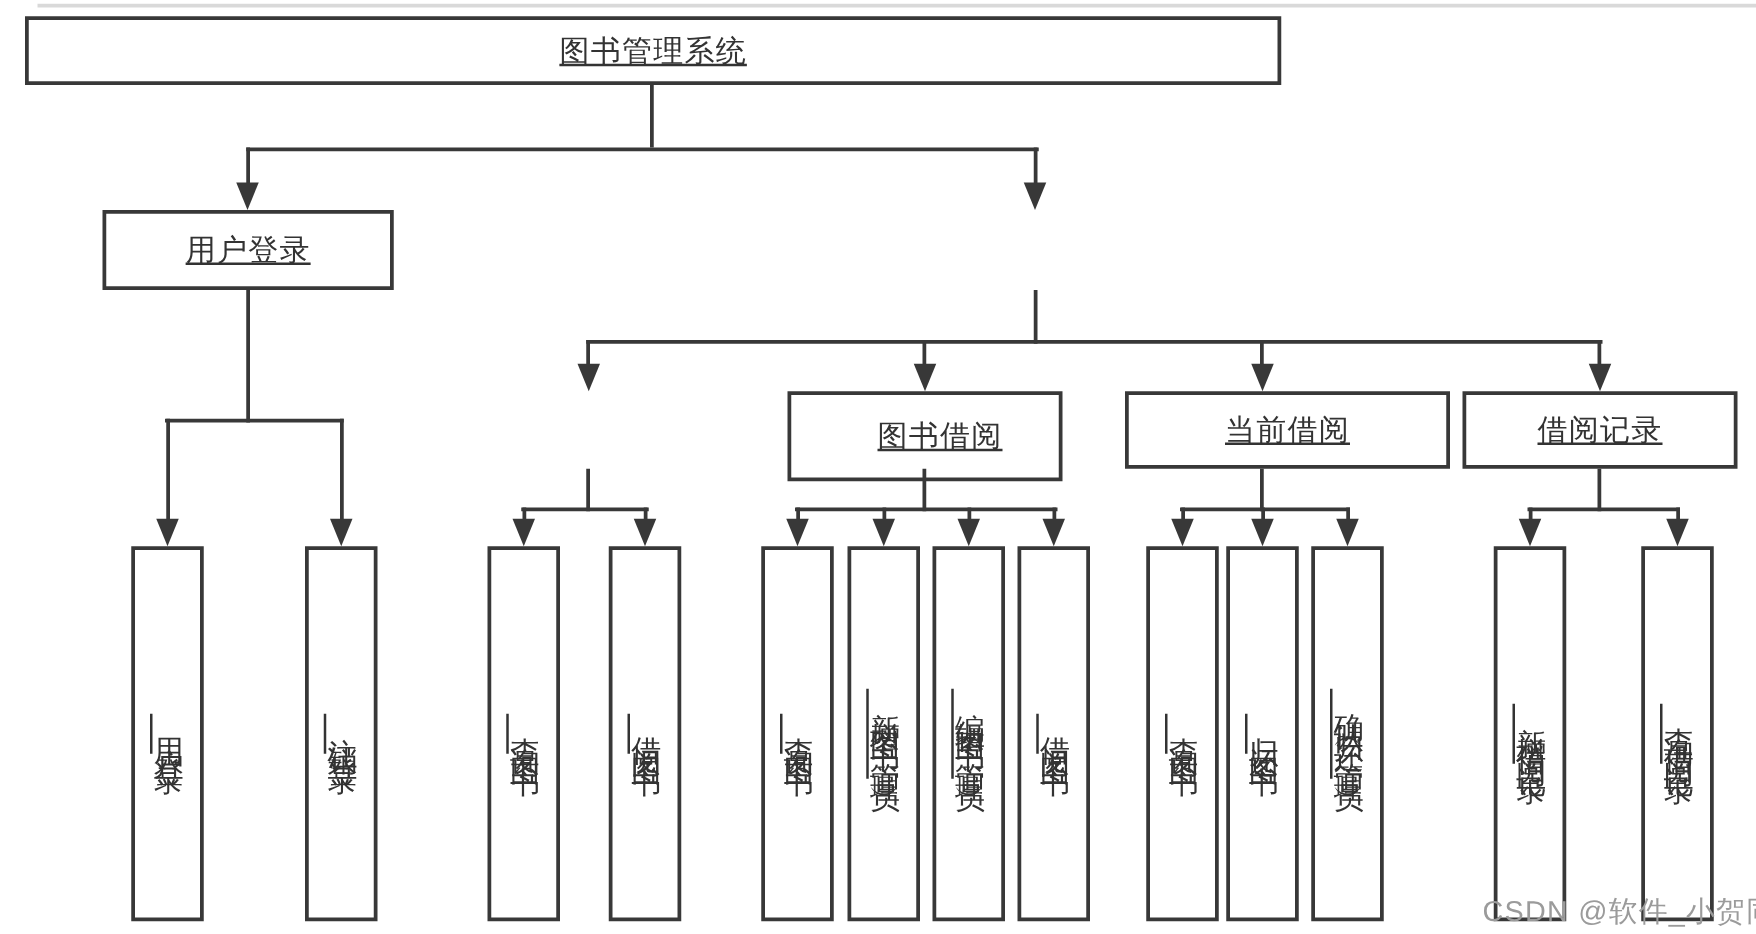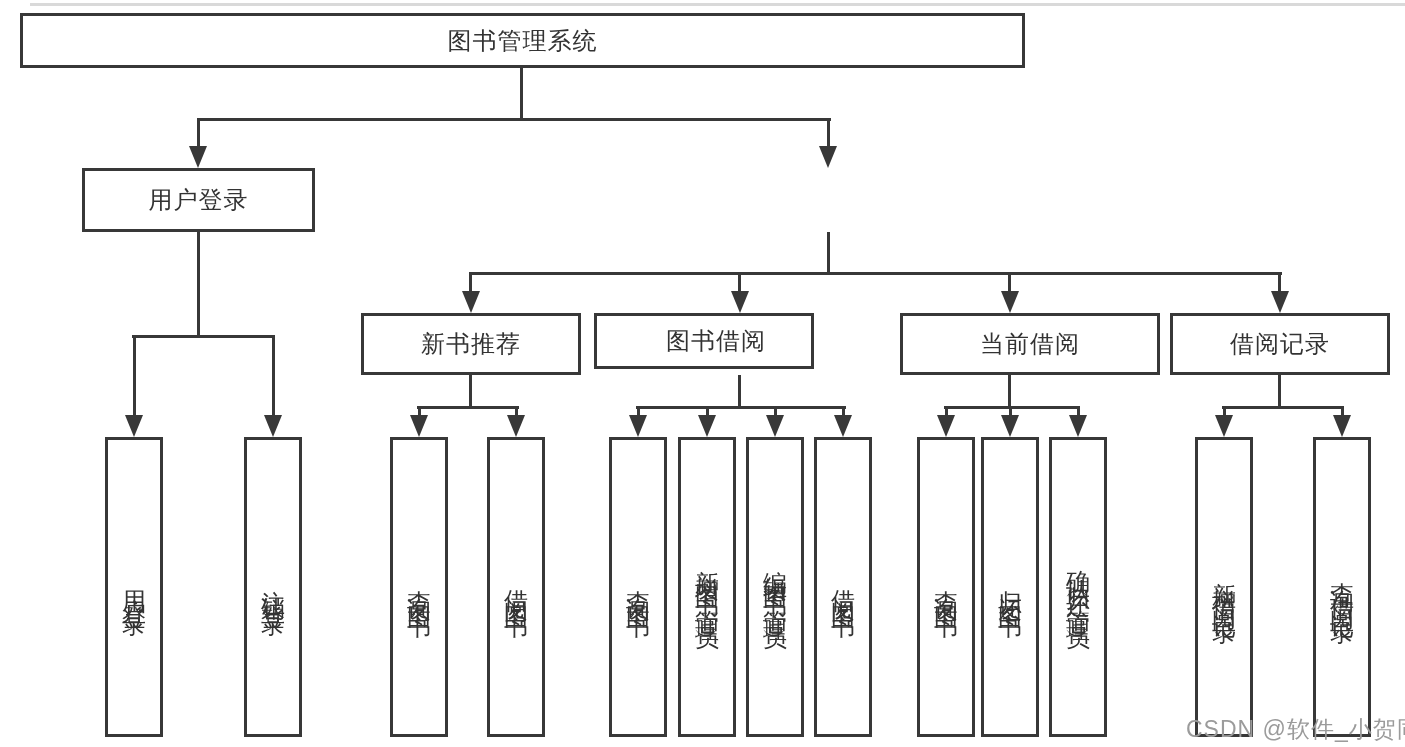--- a/index.html
+++ b/index.html
@@ -5,21 +5,21 @@
   html,body { margin:0; padding:0; background:#ffffff; }
   #canvas {
     position:relative; width:1405px; height:747px; overflow:hidden;
     background:#ffffff;
     font-family:"Liberation Sans", sans-serif;
   }
   .box {
     position:absolute; box-sizing:border-box;
     border:3px solid #383838; background:#ffffff;
     display:flex; align-items:center; justify-content:center;
-    color:#333333; font-size:24px; letter-spacing:1px;
+    color:#333333; font-size:24px; letter-spacing:1px;text-decoration:underline;
   }
   .vbox { font-size:24px; }
   .vlabel {
     writing-mode:vertical-rl; text-orientation:mixed;
     letter-spacing:8px; line-height:1; color:#333333;
   }
   .vline, .hline { position:absolute; background:#383838; }
   .arrow {
     position:absolute; width:0; height:0;
     border-left:9px solid transparent; border-right:9px solid transparent;
@@ -41,25 +41,22 @@
 
   <div class="box" style="left:20px; top:13px; width:1005px; height:55px;">
     <span>图书管理系统</span>
   </div>
 
   <div class="box" style="left:82px; top:168px; width:233px; height:64px;">
     <span>用户登录</span>
   </div>
 
 
-  <div class="box" style="left:361px; top:313px; width:220px; height:62px;">
-    <span>新书推荐</span>
-  </div>
 
-  <div class="box" style="left:594px; top:313px; width:220px; height:56px;padding-left:24px;">
+  <div class="box" style="left:630px; top:313px; width:220px; height:72px;padding-left:24px;">
     <span>图书借阅</span>
   </div>
 
   <div class="box" style="left:900px; top:313px; width:260px; height:62px;">
     <span>当前借阅</span>
   </div>
 
   <div class="box" style="left:1170px; top:313px; width:220px; height:62px;">
     <span>借阅记录</span>
   </div>

